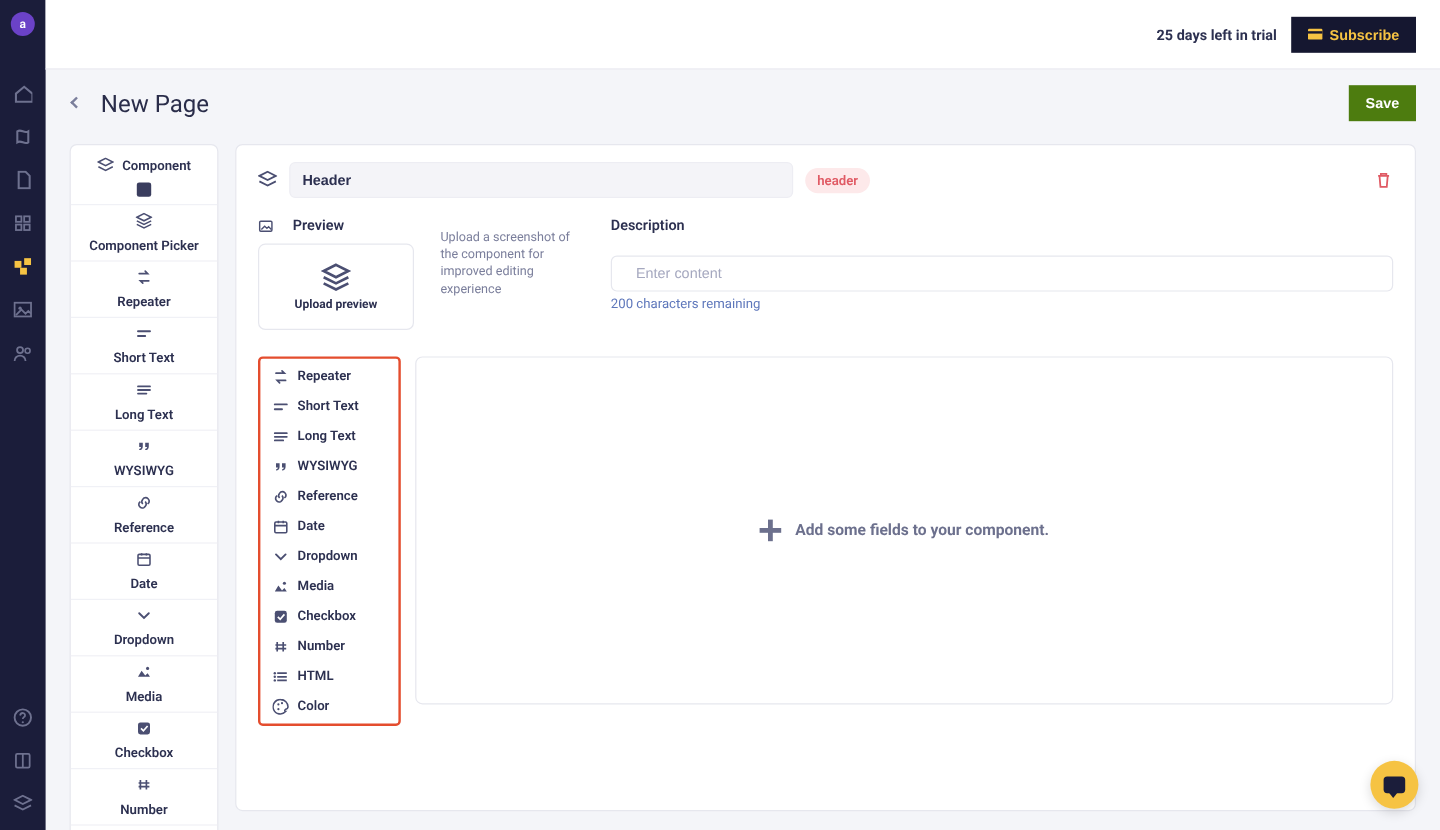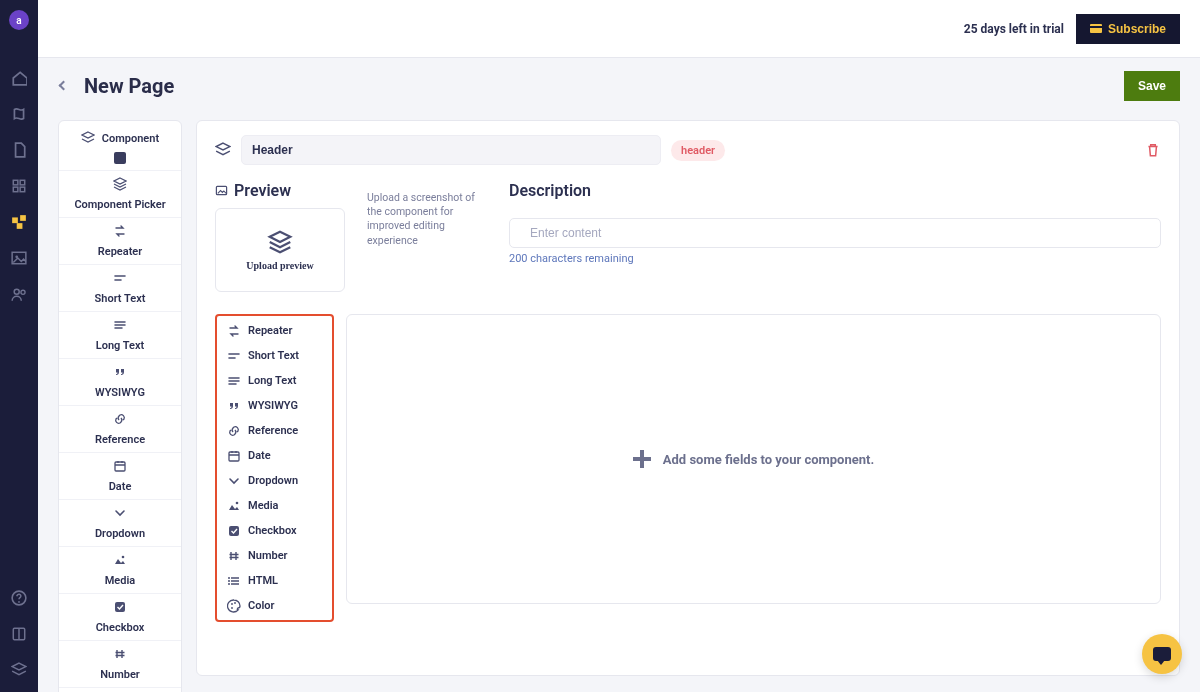--- a/index.html
+++ b/index.html
@@ -71,21 +71,21 @@
   .page-head {
     position: absolute;
     left: var(--sidebar-w); right: 0; top: 58px;
     height: 55px;
     display: flex; align-items: center; justify-content: space-between;
     padding: 0 20px 0 16px;
   }
   .page-head-left { display: flex; align-items: center; gap: 12px;}
   .back-arrow { width: 18px; height: 18px; display:flex; align-items:center; justify-content:center; color: var(--text-muted); cursor:pointer;}
   .back-arrow .chev-l { width: 7px; height: 7px; border-left: 2px solid currentColor; border-bottom: 2px solid currentColor; transform: rotate(45deg);}
-  .page-title { font-size: 20px; font-weight: 700; color: #2a2d4a;}
+  .page-title { font-size: 20px; font-weight: 400; color: #2a2d4a;}
   .btn-save { background: #4d7c0f; color:#fff; }
 
   
   .main {
     position: absolute;
     left: calc(var(--sidebar-w) + 20px); right: 20px; top: 120px; bottom: 16px;
     display: flex; gap: 14px;
   }
 
   
@@ -128,28 +128,27 @@
     border-radius: 5px;
     padding: 7px 10px;
     font-size: 12px; font-weight: 600; color: var(--text);
   }
   .slug-chip { background: #fde9ea; color:#e05a64; font-size:11px; font-weight:600; padding:4px 10px; border-radius:12px;}
   .row1-spacer { flex:1;}
   .trash { color:#e05a64; width:16px;height:16px; cursor:pointer;}
 
   .editor-row2 { display:flex; gap:22px; margin-top:16px; align-items:flex-start;}
   .preview-col { width: 130px;}
-  .lbl { font-size: 16px; font-weight:600; color: var(--text); display:flex; align-items:center; gap:6px;}
+  .lbl { font-size: 12px; font-weight:600; color: var(--text); display:flex; align-items:center; gap:16px;}
   .lbl .iw-sm{width:13px;height:13px;color:#4b4f72;display:flex;align-items:center;justify-content:center;}
   .preview-box {
     margin-top: 8px;
     border: 1px solid var(--border); border-radius: 6px;
-    height: 84px; display:flex; flex-direction:column; align-items:center; justify-content:center; gap:6px;
+    height: 72px; display:flex; flex-direction:column; align-items:center; justify-content:center; gap:6px;
     cursor:pointer;
-    font-family:Liberation Serif, serif;
   }
   .preview-box .upload-ic { color:#4b4f72; }
   .preview-box-txt { font-size:10px; font-weight:700; color:var(--text);}
   .upload-hint { font-size: 10.5px; color: var(--text-muted); line-height:1.35; width: 120px; margin-top:10px;}
   .desc-col { flex:1;}
   .desc-input {
     margin-top: 18px;
     width: 100%;
     border: 1px solid var(--border); border-radius: 5px;
     padding: 7px 20px; font-size: 12px;

